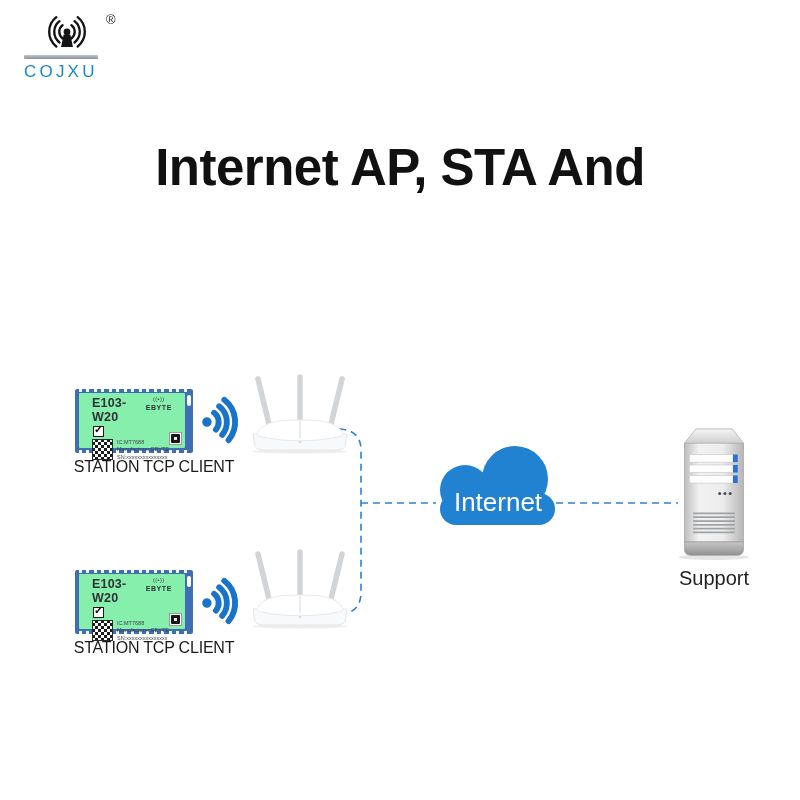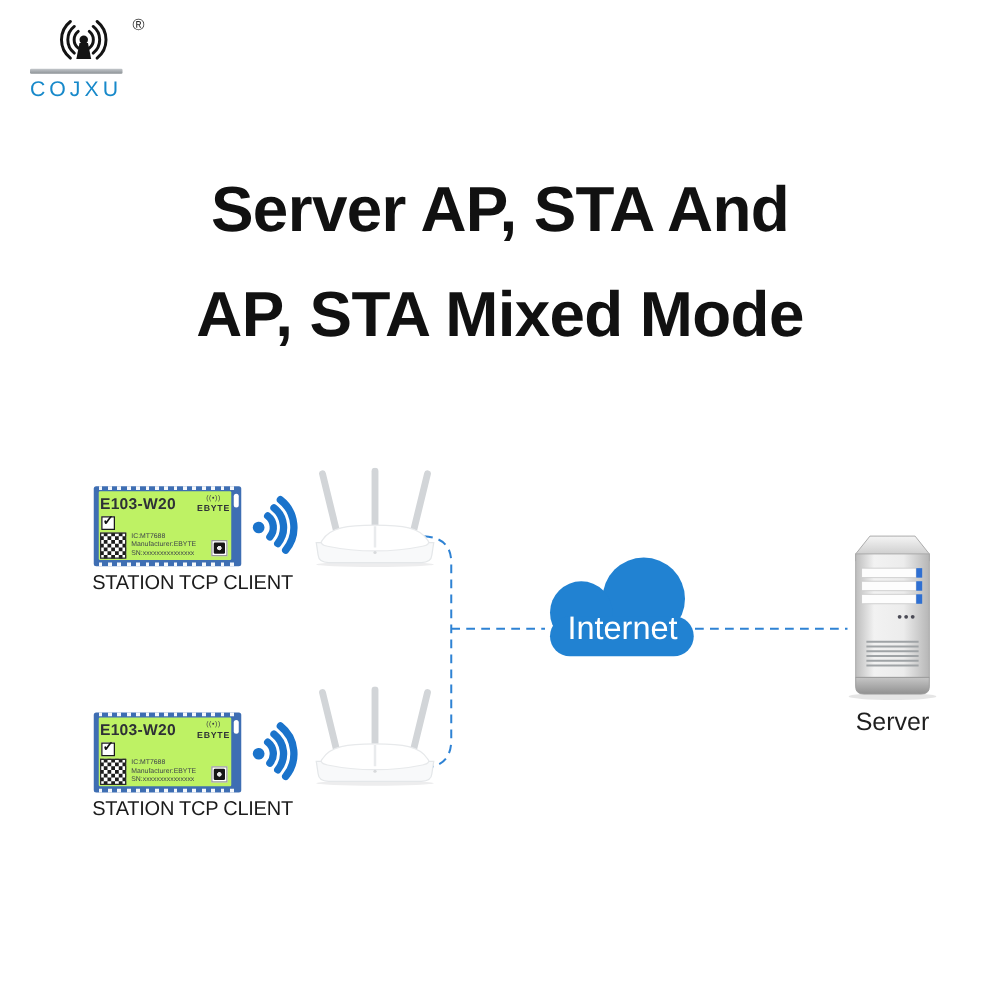--- a/index.html
+++ b/index.html
@@ -25,21 +25,21 @@
   .unit { position:absolute; left:58px; width:192px; height:96px; }
   .unit.u1 { top:389px; }
   .unit.u2 { top:570px; }
   .pcb { position:absolute; left:17px; top:0; width:118px; height:64px;
          background:#3e6eb3; border-radius:2px; }
   .cast { position:absolute; left:4px; right:4px; height:3px;
           background:repeating-linear-gradient(90deg,#fff 0 3px,rgba(0,0,0,0) 3px 7.5px);
           opacity:.95; }
   .cast.top { top:0; } .cast.bot { bottom:0; }
   .pcb-inner { position:absolute; left:4px; right:8px; top:4px; bottom:5px;
-               background:#bef264; border-radius:1px; padding:3px 1px; }
+               background:#86efac; border-radius:1px; padding:3px 13px; }
   .pcb-row1 { display:flex; justify-content:space-between; align-items:flex-start; }
   .model { font-size:12.5px; font-weight:700; color:#2e3136; letter-spacing:0.2px; }
   .ebyte { text-align:center; line-height:1; margin-top:1px; }
   .ebyte-icon { display:block; font-size:5.5px; color:#3a3d42; letter-spacing:0.5px; }
   .ebyte-name { display:block; font-size:7px; font-weight:800; color:#2e3136;
                 letter-spacing:0.6px; margin-top:1px; }
   .chk { position:relative; width:11px; height:11px; border:1.3px solid #1a1a1a;
          margin:2px 0 0 1px; background:#fff; }
   .chk span { position:absolute; left:0px; top:-4px; font-size:11px; font-weight:700; color:#111; }
   .pcb-row2 { display:flex; margin-top:2px; }
@@ -86,22 +86,21 @@
         <path d="M33.4,9.7 A22,22 0 0 0 33.4,44.3"></path>
       </g>
       <circle cx="46" cy="27" r="4" fill="#141414"></circle>
       <polygon points="42,30 50,30 53,45 39,45" fill="#141414"></polygon>
     </svg>
     <div class="logo-bar"></div>
     <div class="logo-brand">COJXU</div>
   </div>
 
   <div class="title">
-    <div>Server AP, STA And</div>
-    <div>AP, STA Mixed Mode</div>
+    <div>Internet AP, STA And</div>
   </div>
 
   <svg class="links" width="800" height="800" viewBox="0 0 800 800">
     <g fill="none" stroke="#2e82d4" stroke-width="1.6" stroke-dasharray="7 5">
       <path d="M339,429 Q361,430 361,450 L361,592 Q361,613 340,614"></path>
       <path d="M361,503 L436,503"></path>
       <path d="M556,503 L678,503"></path>
     </g>
   </svg>
 
@@ -260,15 +259,15 @@
     <g stroke="#9fa3a6" stroke-width="1.8">
       <line x1="18" y1="94" x2="62" y2="94"></line>
         <line x1="18" y1="98" x2="62" y2="98"></line>
       <line x1="18" y1="102" x2="62" y2="102"></line>
         <line x1="18" y1="106" x2="62" y2="106"></line>
       <line x1="18" y1="110" x2="62" y2="110"></line>
         <line x1="18" y1="114" x2="62" y2="114"></line>
     </g>
     <path d="M9,124 L71,124 L71,132 Q71,138 64,138 L16,138 Q9,138 9,132 Z" fill="url(#gBase)" stroke="#9b9b9b" stroke-width="0.8"></path>
   </svg>
-  <div class="server-label">Server</div>
+  <div class="server-label">Support</div>
 
 </div>
 
 </body></html>

